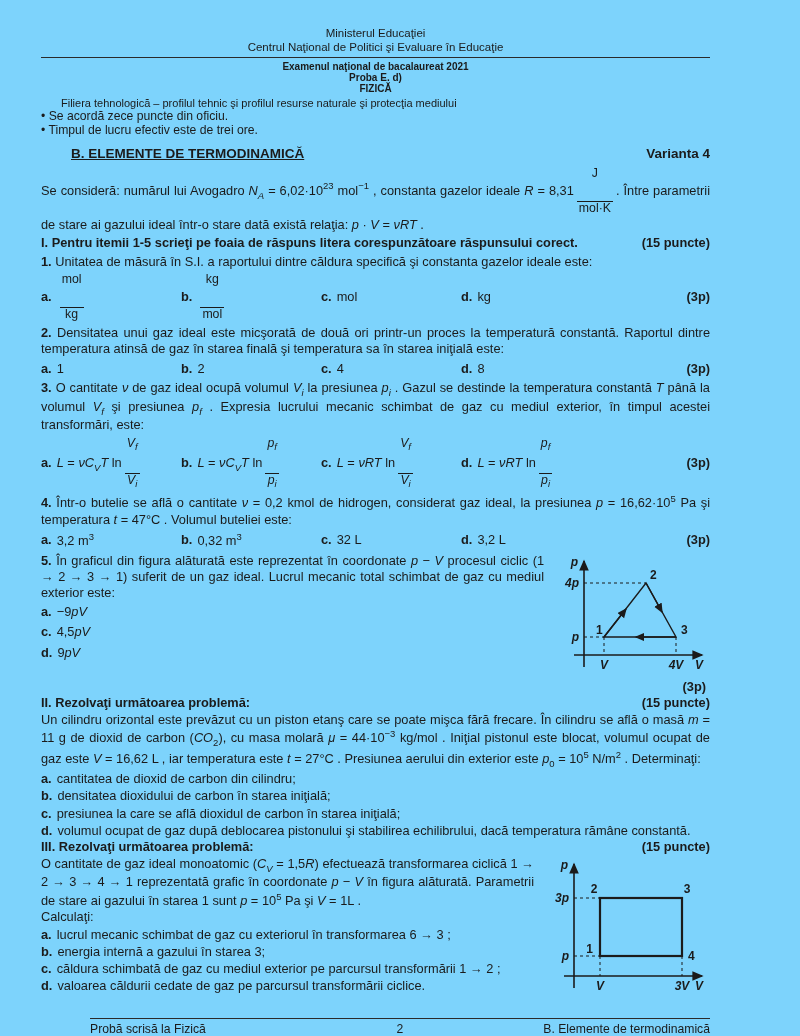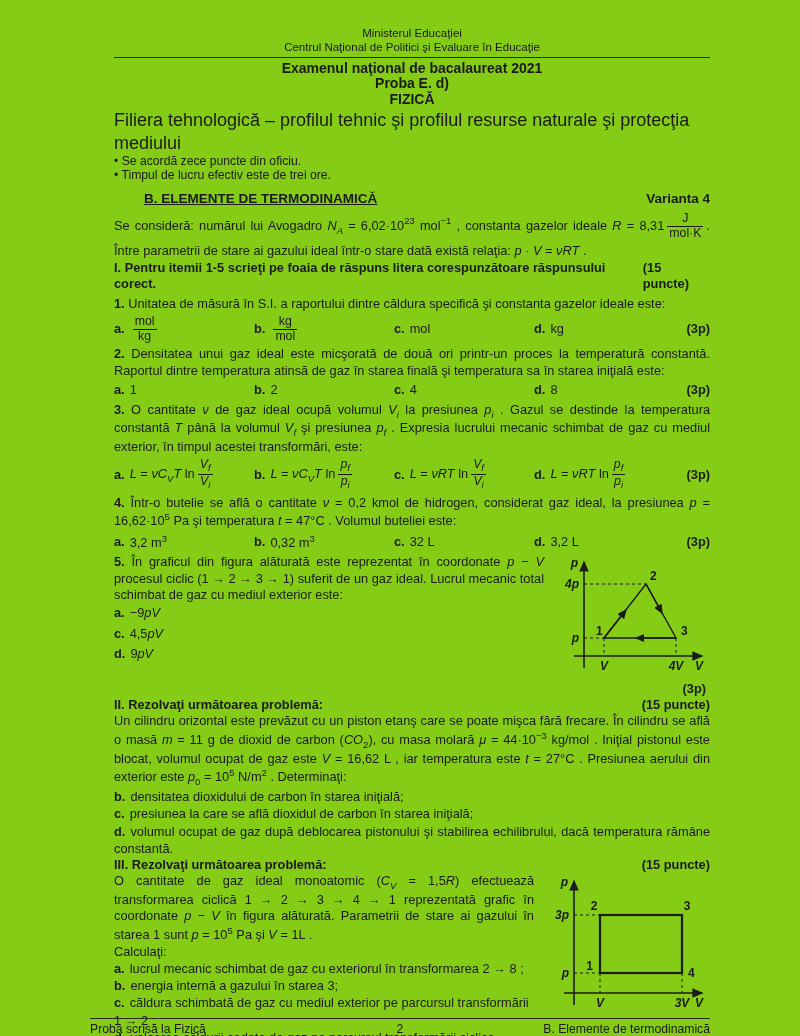--- a/index.html
+++ b/index.html
@@ -1,43 +1,43 @@
 <!DOCTYPE html>
 <html><head>
 <meta charset="utf-8">
 <style>
   * { box-sizing: border-box; margin: 0; padding: 0; }
   html,body { background:#ffffff; }
   .page {
     width: 800px; height: 1036px; position: relative; overflow: hidden;
-    background: #84cc16; color: #1b1b1b;
+    background: #7dd3fc; color: #1b1b1b;
     font-family: "Liberation Sans", sans-serif;
     font-size: 12.8px; line-height: 1.28;
-    padding: 26px 90px 0 114px;
+    padding: 26px 90px 0 41px;
   }
   .center { text-align: center; }
   .small-hdr { font-size: 11.5px; line-height: 1.25; }
   .hdr-rule { border-top: 1.6px solid #2a2a2a; margin: 2px 0 3px 0; }
-  .big-title { font-size: 14px; font-weight: bold; line-height: 1.1; }
-  .filiera { font-size: 18px; margin-top: 2px; }
+  .big-title { font-size: 10px; font-weight: bold; line-height: 1.1; }
+  .filiera { font-size: 11px; margin-top: 2px; margin-left: 20px; }
   .bullets { font-size: 12.2px; line-height: 1.14; }
   .section-row { display: flex; justify-content: space-between; font-weight: bold; font-size: 13.5px; margin: 7px 0 5px 0; }
   .section-title { margin-left: 30px; text-decoration: underline; }
   .intro { line-height: 1.5; text-align: justify; }
   .part-heading { display: flex; justify-content: space-between; font-weight: bold; clear: both; margin-top: 0; }
   .question { margin-top: 3px; }
   .jtext { text-align: justify; }
   .options-row { display: flex; align-items: center; margin: 3px 0 1px 0; }
   .options-row .opt { width: 140px; display: inline-flex; align-items: center; }
   .options-row .opt:nth-child(4) { width: auto; }
   .opt-label { font-weight: bold; margin-right: 5px; }
   .pts { margin-left: auto; font-weight: bold; }
   .frac { display: inline-flex; flex-direction: column; text-align: center; vertical-align: middle; line-height: 1.12; margin: 0 3px; font-size: 12.3px; }
   .frac > span { padding: 0 2px; }
-  .frac > span:last-child { border-top: 1px solid #1b1b1b; }
+  .frac > span:last-child { border-top: 1px solid #1b1b1b; margin-top: 20px; }
   sub, sup { font-size: 9.5px; }
   i { }
   .fig-float { float: right; width: 158px; margin-left: 8px; text-align: right; }
   .fig-float.f2 { width: 168px; }
   .fig-pts { font-weight: bold; margin-top: 0; padding-right: 4px; }
   .q5-opts div { line-height: 1.6; }
   .plist div { line-height: 1.35; }
   .plist .jtext { text-align: justify; }
   svg text { font-family: "Liberation Sans", sans-serif; fill: #1b1b1b; }
   svg .axlbl { font-size: 12px; font-weight: bold; font-style: italic; }
@@ -233,20 +233,21 @@
     </div>
     <div class="clr"></div>
   </div>
 
   <div class="part-heading">
     <span>II. Rezolvaţi următoarea problemă:</span>
     <span>(15 puncte)</span>
   </div>
   <div class="jtext">Un cilindru orizontal este prevăzut cu un piston etanş care se poate mişca fără frecare. În cilindru se află o masă <i>m</i> = 11 g  de dioxid de carbon (<i>CO</i><sub>2</sub>), cu masa molară <i>μ</i> = 44·10<sup>−3</sup> kg/mol . Iniţial pistonul este blocat, volumul ocupat de gaz este <i>V</i> = 16,62 L , iar temperatura este <i>t</i> = 27°C . Presiunea aerului din exterior este <i>p</i><sub>0</sub> = 10<sup>5</sup> N/m<sup>2</sup> . Determinaţi:</div>
   <div class="plist">
+    <div><span class="opt-label">a.</span><span>cantitatea de dioxid de carbon din cilindru;</span></div>
     <div><span class="opt-label">b.</span><span>densitatea dioxidului de carbon în starea iniţială;</span></div>
     <div><span class="opt-label">c.</span><span>presiunea la care se află dioxidul de carbon în starea iniţială;</span></div>
     <div class="jtext"><span class="opt-label">d.</span><span>volumul ocupat de gaz după deblocarea pistonului şi stabilirea echilibrului, dacă temperatura rămâne constantă.</span></div>
   </div>
 
   <div class="part-heading">
     <span>III. Rezolvaţi următoarea problemă:</span>
     <span>(15 puncte)</span>
   </div>
   <div>
@@ -271,21 +272,21 @@
         <text class="ptlbl" x="51" y="97" text-anchor="end">1</text>
         <text class="ptlbl" x="146" y="104">4</text>
         <text class="axlbl" x="58" y="134" text-anchor="middle">V</text>
         <text class="axlbl" x="140" y="134" text-anchor="middle">3V</text>
         <text class="axlbl" x="157" y="134" text-anchor="middle">V</text>
       </svg>
     </div>
     <div class="jtext">O cantitate de gaz ideal monoatomic (<i>C<sub>V</sub></i> = 1,5<i>R</i>) efectuează transformarea ciclică  1 → 2 → 3 → 4 → 1  reprezentată grafic în coordonate <i>p</i> − <i>V</i> în figura alăturată. Parametrii de stare ai gazului în starea 1 sunt <i>p</i> = 10<sup>5</sup> Pa  şi  <i>V</i> = 1L .</div>
     <div>Calculaţi:</div>
     <div class="plist">
-      <div><span class="opt-label">a.</span><span>lucrul mecanic schimbat de gaz cu exteriorul în transformarea  2 → 8 ;</span></div>
+      <div><span class="opt-label">a.</span><span>lucrul mecanic schimbat de gaz cu exteriorul în transformarea  6 → 3 ;</span></div>
       <div><span class="opt-label">b.</span><span>energia internă a gazului în starea 3;</span></div>
       <div><span class="opt-label">c.</span><span>căldura schimbată de gaz cu mediul exterior pe parcursul transformării  1 → 2 ;</span></div>
       <div><span class="opt-label">d.</span><span>valoarea căldurii cedate de gaz pe parcursul transformării ciclice.</span></div>
     </div>
     <div class="clr"></div>
   </div>
 
   <div class="footer">
     <span>Probă scrisă la Fizică</span>
     <span class="f-c">2</span>

